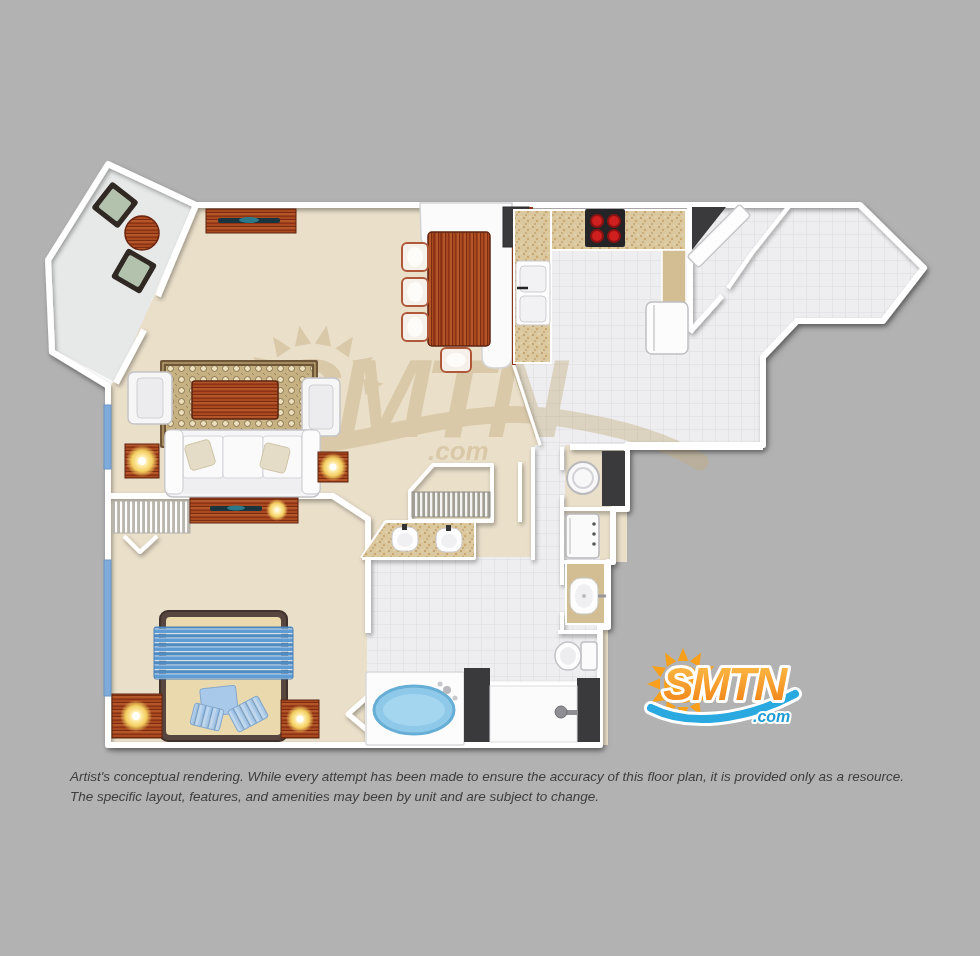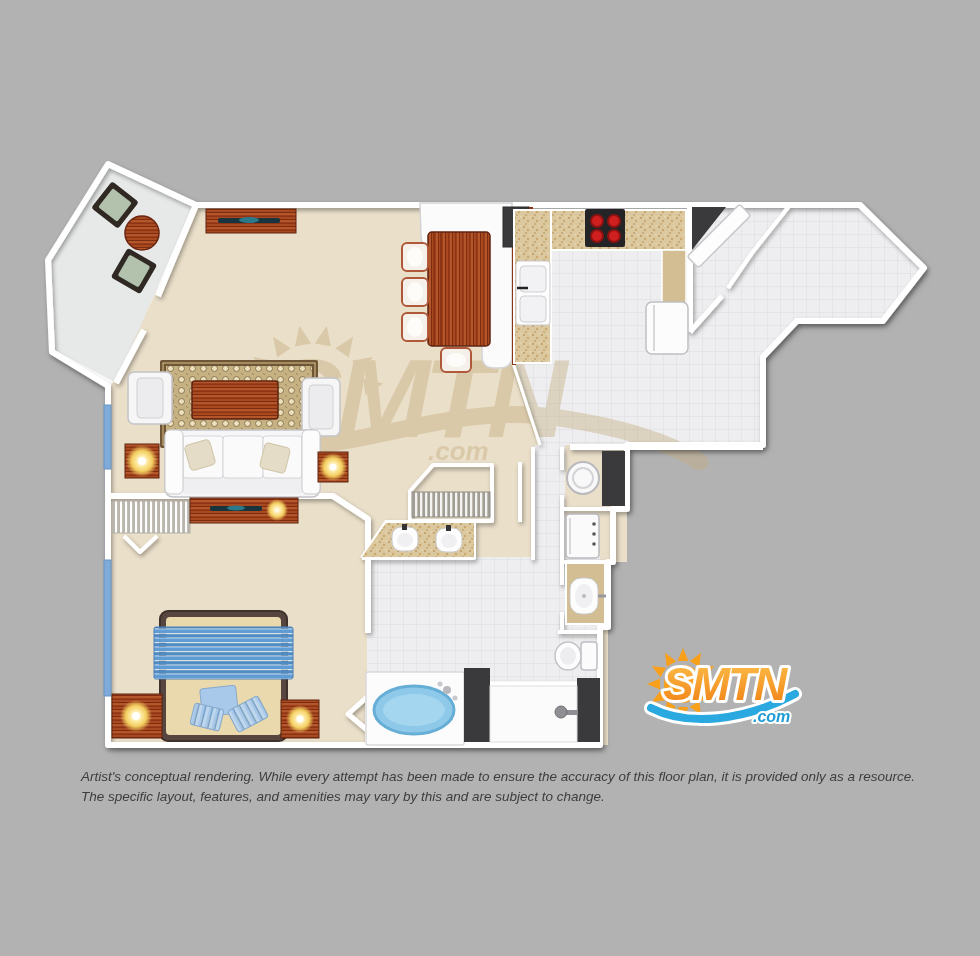--- a/index.html
+++ b/index.html
@@ -1,20 +1,20 @@
 <!DOCTYPE html>
 <html><head>
 <meta charset="utf-8">
 <style>
   html,body{margin:0;padding:0;}
   .stage{position:relative;width:980px;height:956px;background:#b2b2b2;overflow:hidden;
          font-family:"Liberation Sans",sans-serif;}
   .stage svg{position:absolute;left:0;top:0;}
   .disclaimer{position:absolute;left:70px;top:767px;width:870px;
-              font-style:italic;font-size:13.5px;line-height:1.45;color:#3d3d3d;margin-left:11px;}
+              font-style:italic;font-size:13.5px;line-height:1.45;color:#3d3d3d;}
 </style>
 </head>
 <body>
 
 <div class="stage">
 <svg width="980" height="956" viewBox="0 0 980 956">
   <defs>
     <pattern id="tile" width="13" height="13" patternUnits="userSpaceOnUse">
       <rect width="13" height="13" fill="#eeeef0"></rect>
       <path d="M13 0H0V13" fill="none" stroke="#dcdce0" stroke-width="1"></path>
@@ -349,15 +349,15 @@
     </g>
     <path d="M8,71 C45,90 102,84 152,57" fill="none" stroke="#ffffff" stroke-width="14" stroke-linecap="round"></path>
     <path d="M8,71 C45,90 102,84 152,57" fill="none" stroke-width="8" stroke-linecap="round" stroke="#2aa9e0"></path>
     <text x="20" y="63" font-size="46" font-weight="bold" font-style="italic" letter-spacing="-2" font-family="Liberation Sans, sans-serif" fill="url(#logoGrad)" stroke="#ffffff" stroke-width="6" paint-order="stroke" stroke-linejoin="round">SMTN</text>
     <text x="110" y="85" font-size="16" font-weight="bold" font-style="italic" font-family="Liberation Sans, sans-serif" stroke="#ffffff" stroke-width="4" paint-order="stroke" stroke-linejoin="round" fill="#1f9cd7">.com</text>
   </g>
 </svg>
 
 <div class="disclaimer">
   <div>Artist's conceptual rendering. While every attempt has been made to ensure the accuracy of this floor plan, it is provided only as a resource.</div>
-  <div>The specific layout, features, and amenities may vary by this and are subject to change.</div>
+  <div>The specific layout, features, and amenities may been by unit and are subject to change.</div>
 </div>
 </div>
 
 </body></html>

